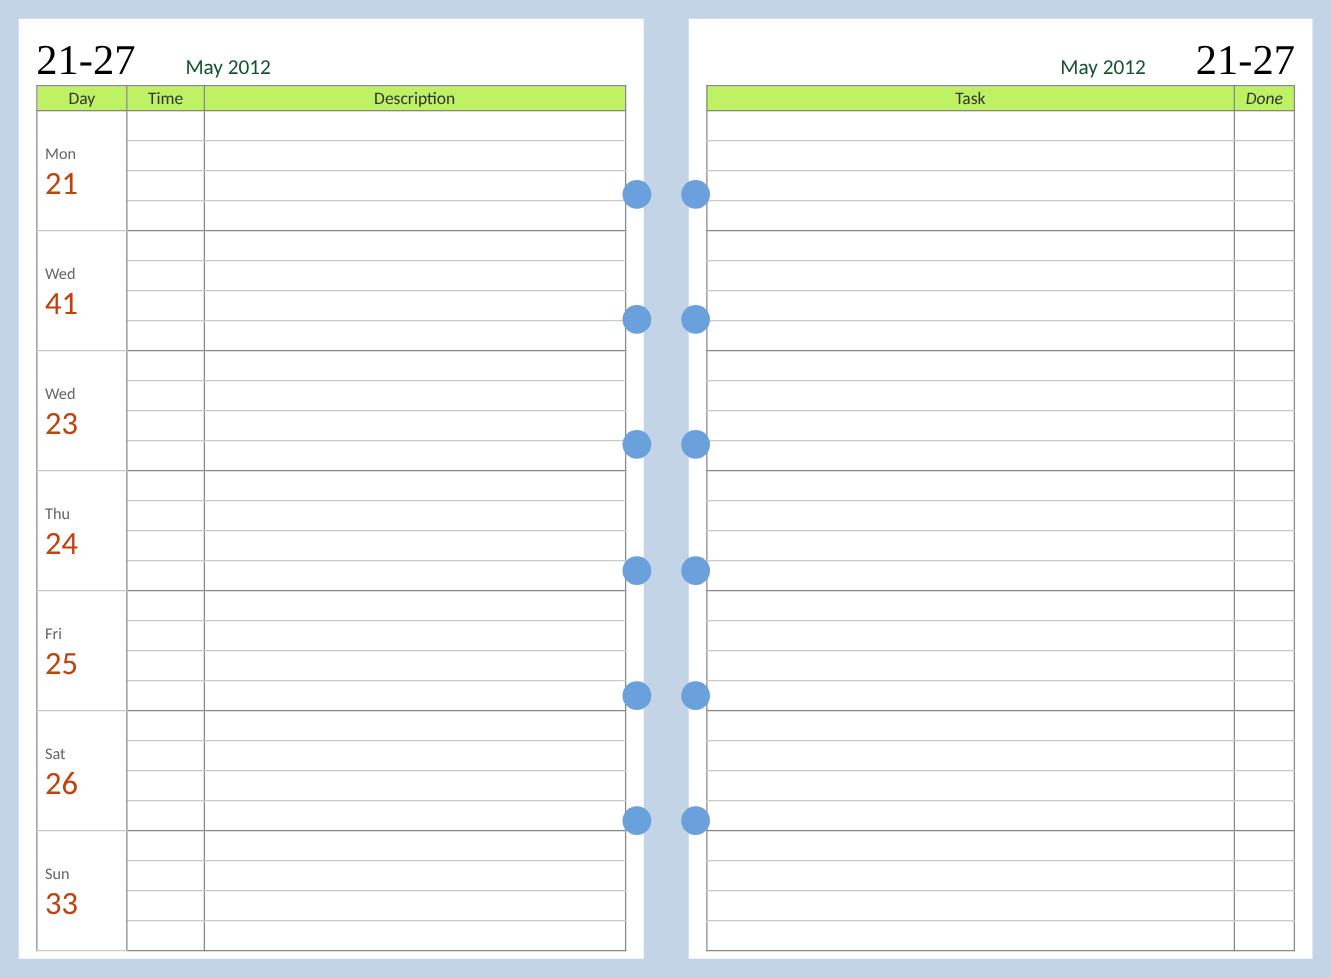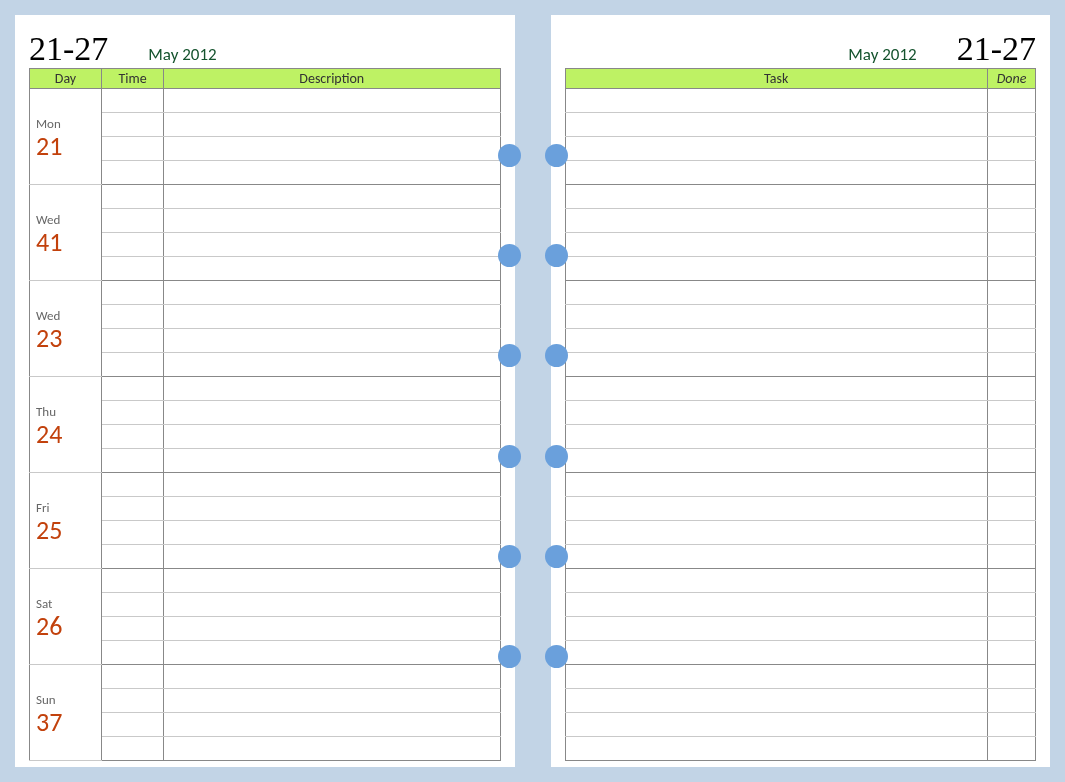--- a/index.html
+++ b/index.html
@@ -234,21 +234,21 @@
             <td></td>
             <td></td>
           </tr>
           <tr class="block-last">
             <td></td>
             <td></td>
           </tr>
           <tr>
             <td rowspan="4" class="day-cell">
               <div class="dayname">Sun</div>
-              <div class="daynum">37</div>
+              <div class="daynum">33</div>
             </td>
             <td></td>
             <td></td>
           </tr>
           <tr>
             <td></td>
             <td></td>
           </tr>
           <tr>
             <td></td>

